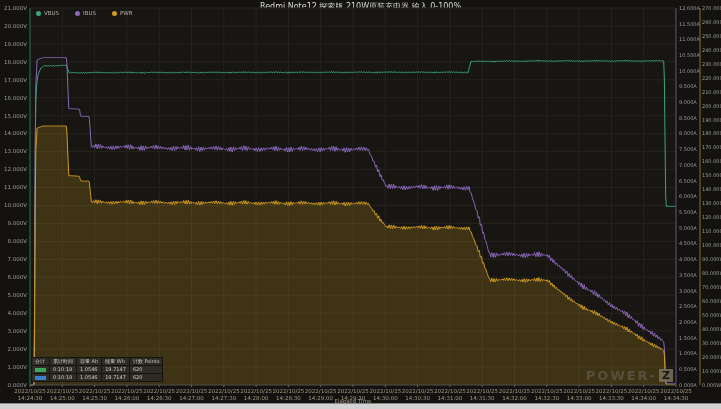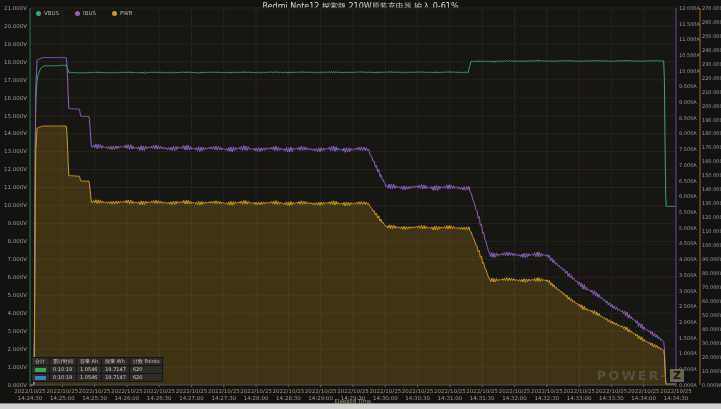--- a/index.html
+++ b/index.html
@@ -6,29 +6,29 @@
   #app{position:relative;width:721px;height:409px;background:#131210;font-family:"DejaVu Sans",sans-serif;overflow:hidden;}
   .title{position:absolute;top:1px;left:0;right:0;text-align:center;font-size:8px;color:#dcdcdc;}
   #chart-svg{position:absolute;left:0;top:0;}
   .legend{position:absolute;left:36px;top:10px;display:flex;gap:16px;align-items:center;}
   .legend-item{display:flex;align-items:center;gap:3px;font-size:5.5px;color:#b5b2aa;cursor:pointer;}
   .legend-dot{width:5px;height:5px;border-radius:50%;}
   .stats{position:absolute;left:31px;top:357px;border-collapse:collapse;font-size:5px;color:#cfcabc;}
   .stats td,.stats th{border:1px solid #141412;background:rgba(44,43,40,0.93);padding:0 3px;height:7px;font-weight:normal;white-space:nowrap;line-height:7px;text-align:left;}
   .chip{display:inline-block;width:11px;height:4px;vertical-align:middle;}
   .xaxis-title{position:absolute;left:30px;width:646px;top:398px;text-align:center;font-size:5.5px;color:#a39a82;}
-  .watermark{position:absolute;right:37px;top:369px;font-size:13px;font-weight:bold;color:#5a5342;letter-spacing:2px;opacity:.9;display:flex;align-items:center;line-height:13px;}
+  .watermark{position:absolute;right:48px;top:369px;font-size:13px;font-weight:bold;color:#5a5342;letter-spacing:2px;opacity:.9;display:flex;align-items:center;line-height:13px;}
   .watermark .wbox{margin-left:2px;background:#756d57;color:#171511;padding:0 3px;font-size:11px;letter-spacing:0;}
   .scrollbar{position:absolute;left:0;right:0;bottom:0;height:5px;background:#d2d2d2;border-top:1px solid #8a8a8a;}
 </style>
 </head>
 <body>
 
 <div id="app">
-  <div class="title">Redmi Note12 探索版 210W原装充电器 输入,0-61%</div>
+  <div class="title">Redmi Note12 探索版 210W原装充电器 输入,0-100%</div>
 
   <svg id="chart-svg" width="721" height="409">
       <rect x="30" y="8" width="646" height="377" fill="#171613"></rect>
       <line x1="30" y1="8" x2="30" y2="385" stroke="#25231e" stroke-width="1"></line>
       <line x1="62.3" y1="8" x2="62.3" y2="385" stroke="#25231e" stroke-width="1"></line>
       <line x1="94.6" y1="8" x2="94.6" y2="385" stroke="#25231e" stroke-width="1"></line>
       <line x1="126.9" y1="8" x2="126.9" y2="385" stroke="#25231e" stroke-width="1"></line>
       <line x1="159.2" y1="8" x2="159.2" y2="385" stroke="#25231e" stroke-width="1"></line>
       <line x1="191.5" y1="8" x2="191.5" y2="385" stroke="#25231e" stroke-width="1"></line>
       <line x1="223.8" y1="8" x2="223.8" y2="385" stroke="#25231e" stroke-width="1"></line>

